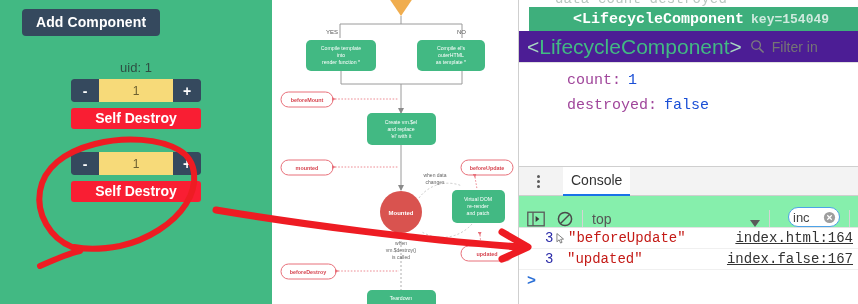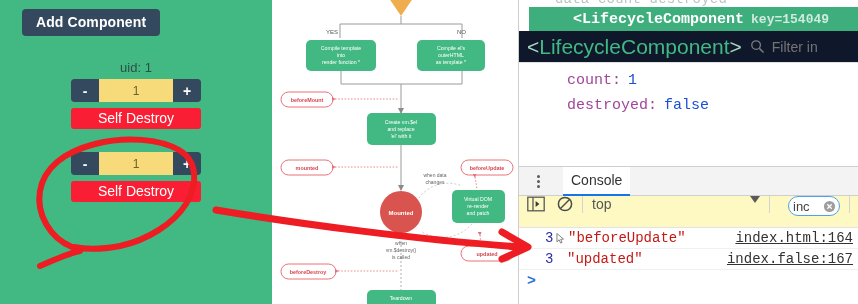--- a/index.html
+++ b/index.html
@@ -47,21 +47,21 @@
   .stepper-btn.minus { border-radius: 3px 0 0 3px; }
   .stepper-btn.plus { border-radius: 0 3px 3px 0; }
   .stepper-value {
     flex: 1; background: #f7da79; color: #6d6030;
     display: flex; align-items: center; justify-content: center;
     font-size: 12px; font-family: "Liberation Sans", sans-serif;
   }
   .destroy-btn {
     display: block; width: 130px; height: 21px; margin: 6px auto 0 auto;
     background: #f91e33; color: #fff; border: none; border-radius: 3px;
-    font-size: 14px; font-weight: normal; cursor: pointer;
+    font-size: 14px; font-weight: bold; cursor: pointer;
     font-family: "Liberation Sans", sans-serif;
     line-height: 21px; text-align: center; padding: 0;
   }
 
   
   #diagram-panel {
     position: absolute; left: 272px; top: 0; width: 246px; height: 304px;
     background: #ffffff; overflow: hidden;
   }
   #diagram-svg { position: absolute; left: 0; top: 0; }
@@ -87,21 +87,21 @@
     font-family: "Liberation Mono", monospace;
     font-size: 15px; font-weight: bold;
     display: flex; align-items: center; white-space: nowrap; overflow: hidden;
   }
   #dt-selected-row .comp-tag { padding-left: 44px; }
   #dt-selected-row .comp-key { color: #cfeade; font-size: 13px; margin-left: 7px; font-weight: bold;}
 
   #dt-header {
     position: absolute; left: 0; top: 31px; width: 340px; height: 32px;
     border-bottom: 1px solid #e0e0e0;
-    display: flex; align-items: center; background: #0f172a;
+    display: flex; align-items: center; background: #4c1d95;
   }
   #dt-header .comp-name {
     font-family: "Liberation Sans", sans-serif;
     font-size: 21px; color: #42b983; margin-left: 8px; white-space: nowrap;
   }
   #dt-header .comp-name .brk { color: #a8d8c2; }
   #dt-search-icon { margin-left: 8px; width: 15px; height: 15px; flex: none; }
   #dt-filter-input {
     margin-left: 7px; border: none; outline: none; background: transparent;
     font-family: "Liberation Sans", sans-serif; font-size: 14px; color: #8b8b8b;
@@ -133,22 +133,22 @@
               justify-content: center; gap: 2px; margin-left: 8px; }
   #dt-kebab i { display: block; width: 3px; height: 3px; border-radius: 50%; background: #5a5a5a; }
   #dt-console-tab {
     margin-left: 14px; height: 29px; display: flex; align-items: center;
     padding: 0 8px; font-size: 14px; color: #333;
     border-bottom: 2px solid #1a73e8; background: #fff;
     font-family: "Liberation Sans", sans-serif;
   }
   #dt-console-toolbar {
     position: absolute; left: 0; top: 196px; width: 340px; height: 32px;
-    background: #fef9c3; border-bottom: 1px solid #e3e3e3;
-    display: flex; align-items: flex-start;
+    background: #86efac; border-bottom: 1px solid #e3e3e3;
+    display: flex; align-items: flex-end;
   }
   #tb-sidebar-icon { margin-left: 8px; width: 18px; height: 16px; flex:none; }
   #tb-clear-icon { margin-left: 12px; width: 16px; height: 16px; flex:none; }
   .tb-sep { width: 1px; height: 17px; background: #d4d4d4; margin: 0 9px; flex:none; }
   #tb-context { font-size: 14px; color: #555; font-family: "Liberation Sans", sans-serif; }
   #tb-caret {
     margin-left: auto; width: 0; height: 0;
     border-left: 5px solid transparent; border-right: 5px solid transparent;
     border-top: 7px solid #5a5a5a; flex: none;
   }

